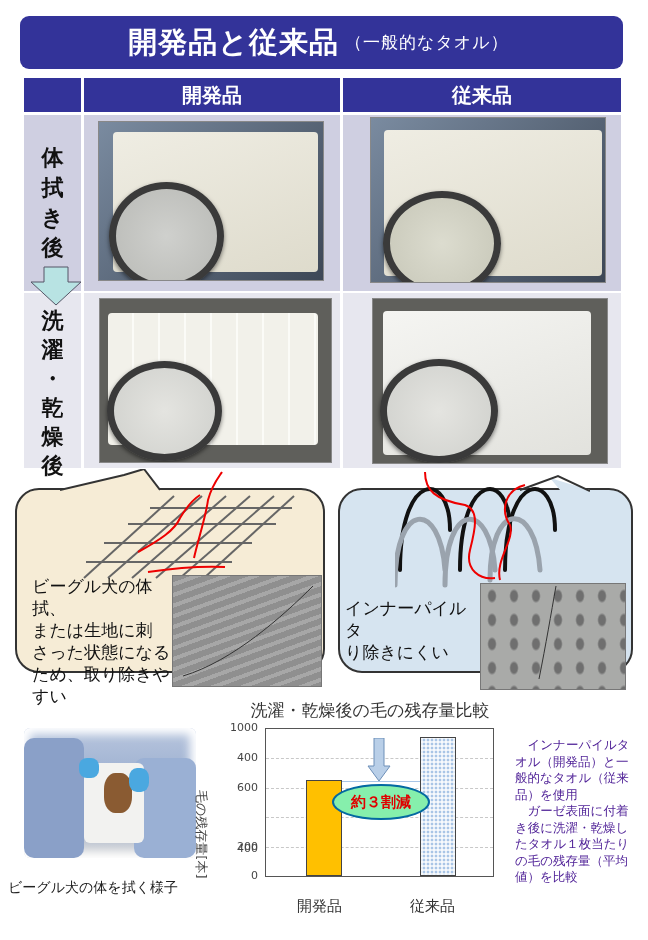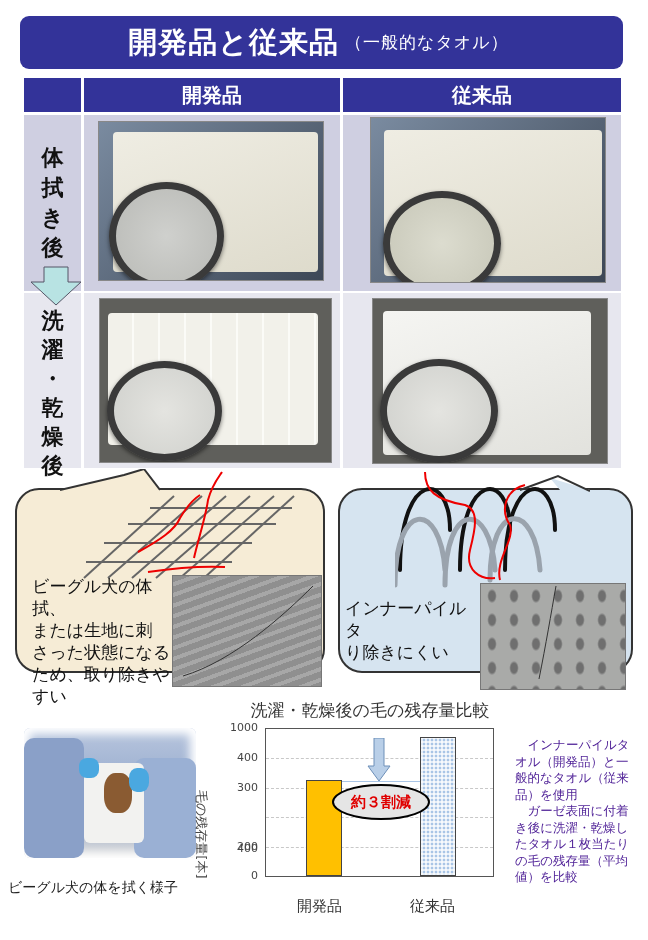--- a/index.html
+++ b/index.html
@@ -62,21 +62,21 @@
   .ylabel { left: 210px; top: 790px; transform: rotate(90deg); transform-origin: left top;
     font-size: 13px; color: #444; white-space: nowrap; }
   .bar { position: absolute; bottom: 0; border: 1px solid #444; }
   .bar-a { background: #ffc000; }
   .bar-b { background:
       repeating-linear-gradient(0deg,rgba(255,255,255,.7) 0 2px,transparent 2px 4px),
       repeating-linear-gradient(90deg,rgba(255,255,255,.7) 0 2px,transparent 2px 4px),
       #a9c5e6; }
   .xtick { font-size: 15px; color: #333; }
   .badge { left: 332px; top: 784px; width: 98px; height: 36px; border-radius: 50%;
-    background: #e5e5e5; border: 2px solid #000000; display: flex; align-items: center;
+    background: #86efac; border: 2px solid #0369a1; display: flex; align-items: center;
     justify-content: center; color: #e00000; font-weight: bold; font-size: 15px; }
   .note { left: 515px; top: 737px; width: 128px; font-size: 12.5px; line-height: 16.5px; color: #4c1d95; }
 </style>
 </head>
 <body>
 
 <div class="abs title-banner">
   <span>開発品と従来品</span>
   <span class="sub">（一般的なタオル）</span>
 </div>
@@ -203,21 +203,21 @@
   <div class="abs" style="left:55px;top:30px;width:20px;height:20px;background:#4aa8e0;border-radius:40%;"></div>
   <div class="abs" style="left:105px;top:40px;width:20px;height:24px;background:#4aa8e0;border-radius:40%;"></div>
 </div>
 <div class="abs caption" style="left:8px;top:879px;">ビーグル犬の体を拭く様子</div>
 
 <div class="abs chart-title">洗濯・乾燥後の毛の残存量比較</div>
 <div class="abs ylabel">毛の残存量[本]</div>
 
 <div class="abs ytick" style="left:228px;top:721px;">1000</div>
 <div class="abs ytick" style="left:228px;top:751px;">400</div>
-<div class="abs ytick" style="left:228px;top:781px;">300</div>
+<div class="abs ytick" style="left:228px;top:781px;">600</div>
 <div class="abs ytick" style="left:228px;top:842px;">400</div>
 <div class="abs ytick" style="left:228px;top:840px;">200</div>
 <div class="abs ytick" style="left:228px;top:869px;">0</div>
 
 <div class="abs plot">
   <div class="grid" style="top:29px;"></div>
   <div class="grid" style="top:59px;"></div>
   <div class="grid" style="top:88px;"></div>
   <div class="grid" style="top:118px;"></div>
 

